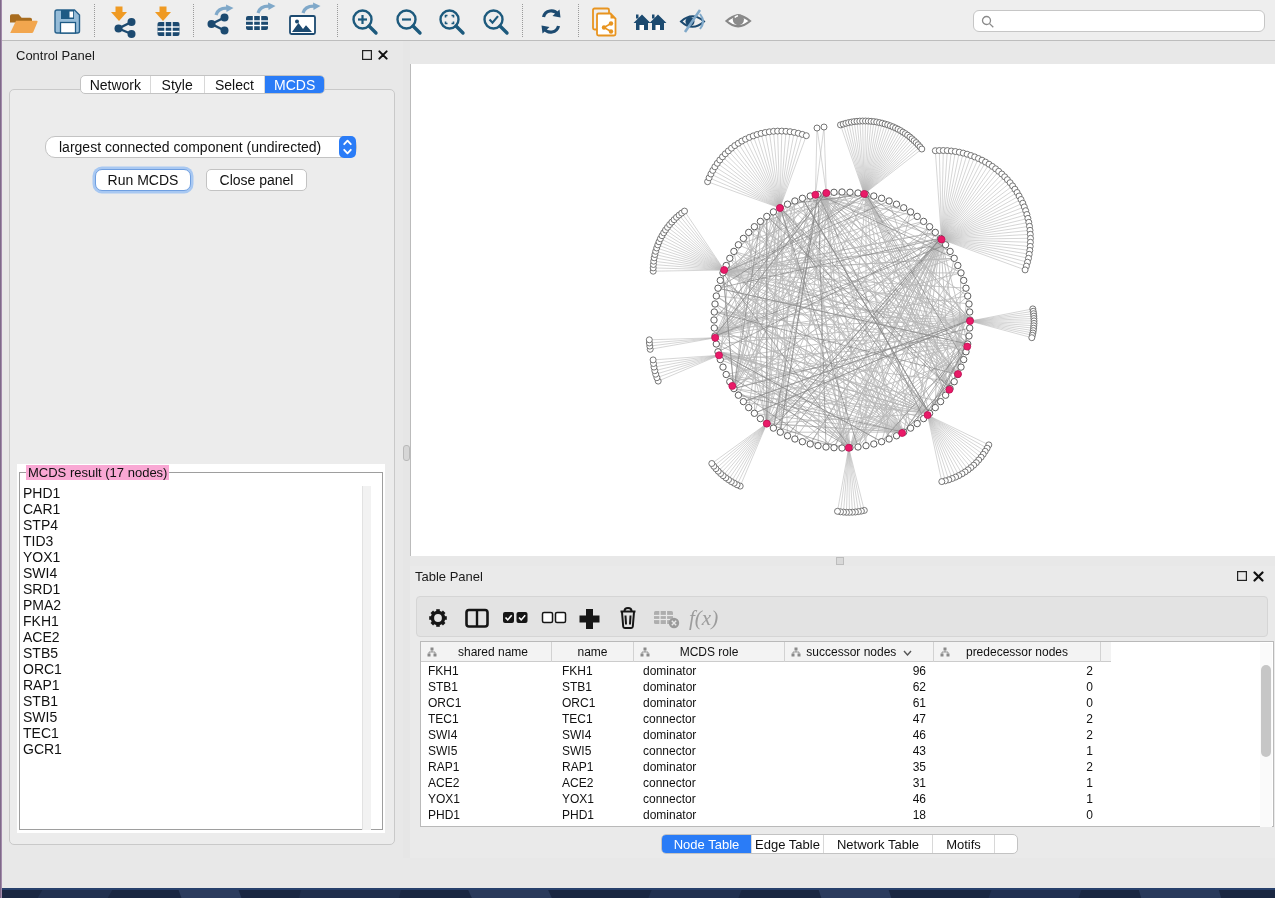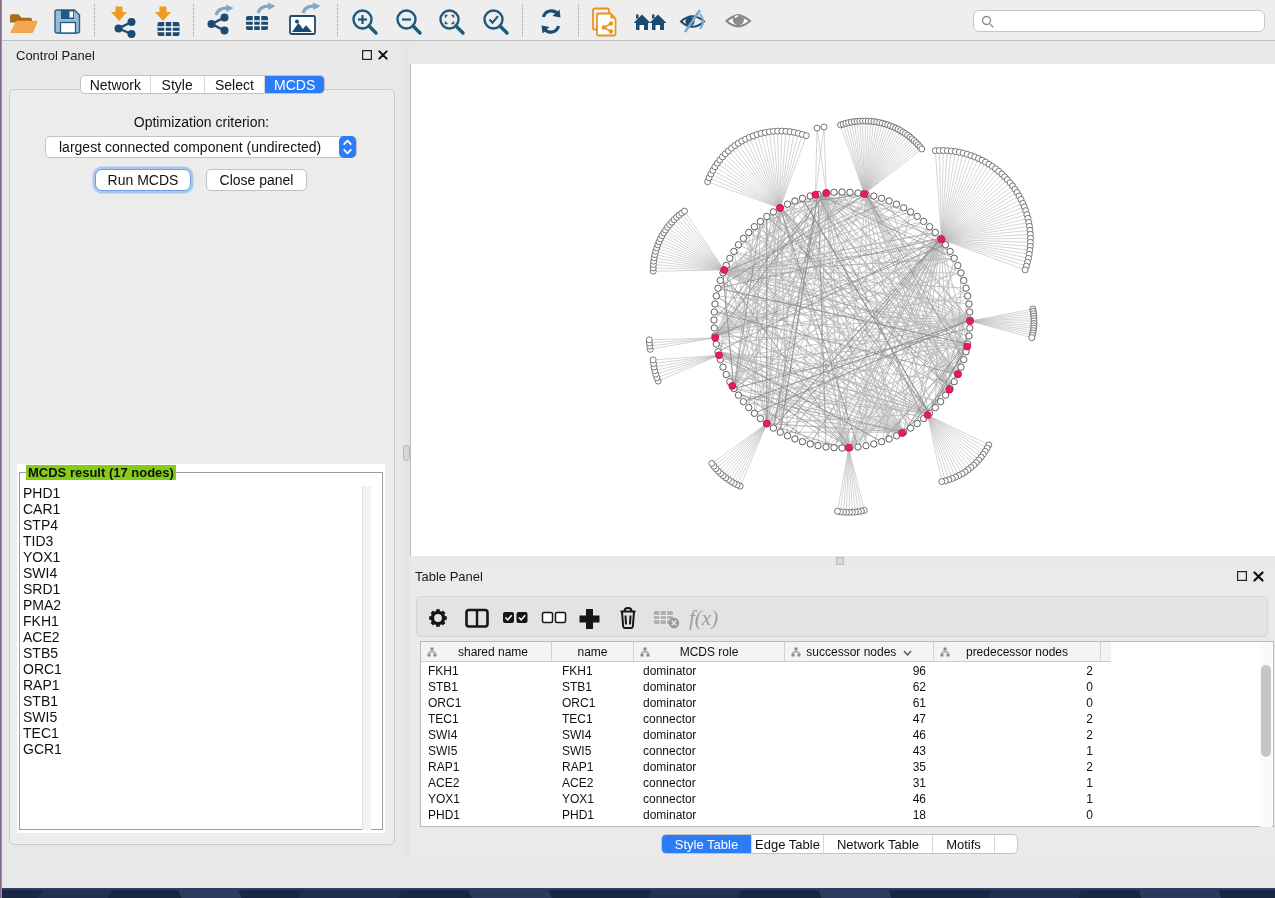--- a/index.html
+++ b/index.html
@@ -23,35 +23,35 @@
   border:1px solid #c3c3c3; border-radius:5px; background:#ffffff;
   display:flex; overflow:hidden; }
 #tabs .tab { font-size:14px; color:#111; text-align:center; line-height:18px;
   border-right:1px solid #d8d8d8; }
 #tabs .tab.sel { background:#2a7cf7; color:#ffffff; border-right:none; }
 #cp-panel { position:absolute; left:9px; top:89px; width:386px; height:756px;
   background:#ececec; border:1px solid #c9c9c9; border-radius:5px; }
 #opt-label { position:absolute; left:0; top:114px; width:403px; text-align:center;
   font-size:14px; color:#111; }
 #dropdown { position:absolute; left:45px; top:136px; width:312px; height:22px;
-  background:#ffffff; border:1px solid #c3c3c3; border-radius:5px;
+  background:#ffffff; border:1px solid #c3c3c3; border-radius:10px;
   font-size:14px; color:#111; line-height:20px; padding-left:13px; }
 #dd-btn { position:absolute; right:0px; top:-1px; width:17px; height:22px;
   background:#2a7cf7; border-radius:5px; }
 .btn { position:absolute; top:169px; height:22px; background:#ffffff;
   border:1px solid #c3c3c3; border-radius:5px; font-size:14px; color:#111;
   text-align:center; line-height:20px; }
 #btn-run { left:95px; width:96px; box-shadow:0 0 0 2.5px #a8c8f2; border-color:#6f9fe0;border-radius:7px; }
 #btn-close { left:206px; width:101px; }
 #listbox { position:absolute; left:17px; top:464px; width:368px; height:369px;
   background:#ffffff; }
 #fieldset { position:absolute; left:2px; top:8px; width:364px; height:358px;
   border:1px solid #9e9e9e; }
-#fs-label { position:absolute; left:6px; top:-8px; background:#84cc16;
-  font-size:13px; color:#111; padding:0 2px;font-weight:bold; }
+#fs-label { position:absolute; left:6px; top:-8px; background:#f9a8d4;
+  font-size:13px; color:#111; padding:0 2px; }
 #mcds-list { position:absolute; left:3px; top:12px; font-size:14px; color:#111;
   line-height:16px; }
 #lb-scroll { position:absolute; right:11px; top:13px; width:9px; height:344px;
   background:#f2f2f2; border-left:1px solid #e2e2e2; }
 
 #vsplit { position:absolute; left:403px; top:41px; width:7px; height:817px; background:#e6e6e6; }
 #vgrip { position:absolute; left:0px; top:404px; width:7px; height:16px;
   background:#d6d6d6; border:1px solid #b9b9b9; border-radius:3px; }
 
 #nettitle { position:absolute; left:410px; top:43px; width:865px; height:21px;
@@ -241,21 +241,20 @@
       <path d="M1.5,1.5 L9.5,9.5 M9.5,1.5 L1.5,9.5" stroke="#111" stroke-width="2.2" stroke-linecap="round"></path>
     </svg>
 
   <div id="cp-panel"></div>
   <div id="tabs">
     <div class="tab" style="width:70px">Network</div>
     <div class="tab" style="width:54px">Style</div>
     <div class="tab" style="width:61px">Select</div>
     <div class="tab sel" style="width:59px">MCDS</div>
   </div>
-  <div id="opt-label">Optimization criterion:</div>
   <div id="dropdown">largest connected component (undirected)
     <div id="dd-btn"><svg width="17" height="22" viewBox="0 0 17 22">
           <path d="M5.2,8.2 L8.5,4.6 L11.8,8.2 M5.2,13.8 L8.5,17.4 L11.8,13.8" fill="none" stroke="#fff" stroke-width="1.8" stroke-linecap="round" stroke-linejoin="round"></path>
         </svg></div>
   </div>
   <div class="btn" id="btn-run">Run MCDS</div>
   <div class="btn" id="btn-close">Close panel</div>
 
   <div id="listbox">
     <div id="fieldset">
@@ -1300,21 +1299,21 @@
             <span class="c3">dominator</span>
             <span class="c4">18</span>
             <span class="c5">0</span>
           </div>
       </div>
       <div id="tscroll">
           <div id="tthumb"></div>
         </div>
     </div>
     <div id="bottabs">
-      <div class="tab sel" style="width:90px">Style Table</div>
+      <div class="tab sel" style="width:90px">Node Table</div>
       <div class="tab" style="width:72px">Edge Table</div>
       <div class="tab" style="width:109px">Network Table</div>
       <div class="tab" style="width:62px">Motifs</div>
     </div>
   </div>
 
 </div>
 <div id="leftedge"></div>
 <div id="wall">
   <div class="abs" style="left:0;top:0;width:1275px;height:2px;background:#27406b"></div>

